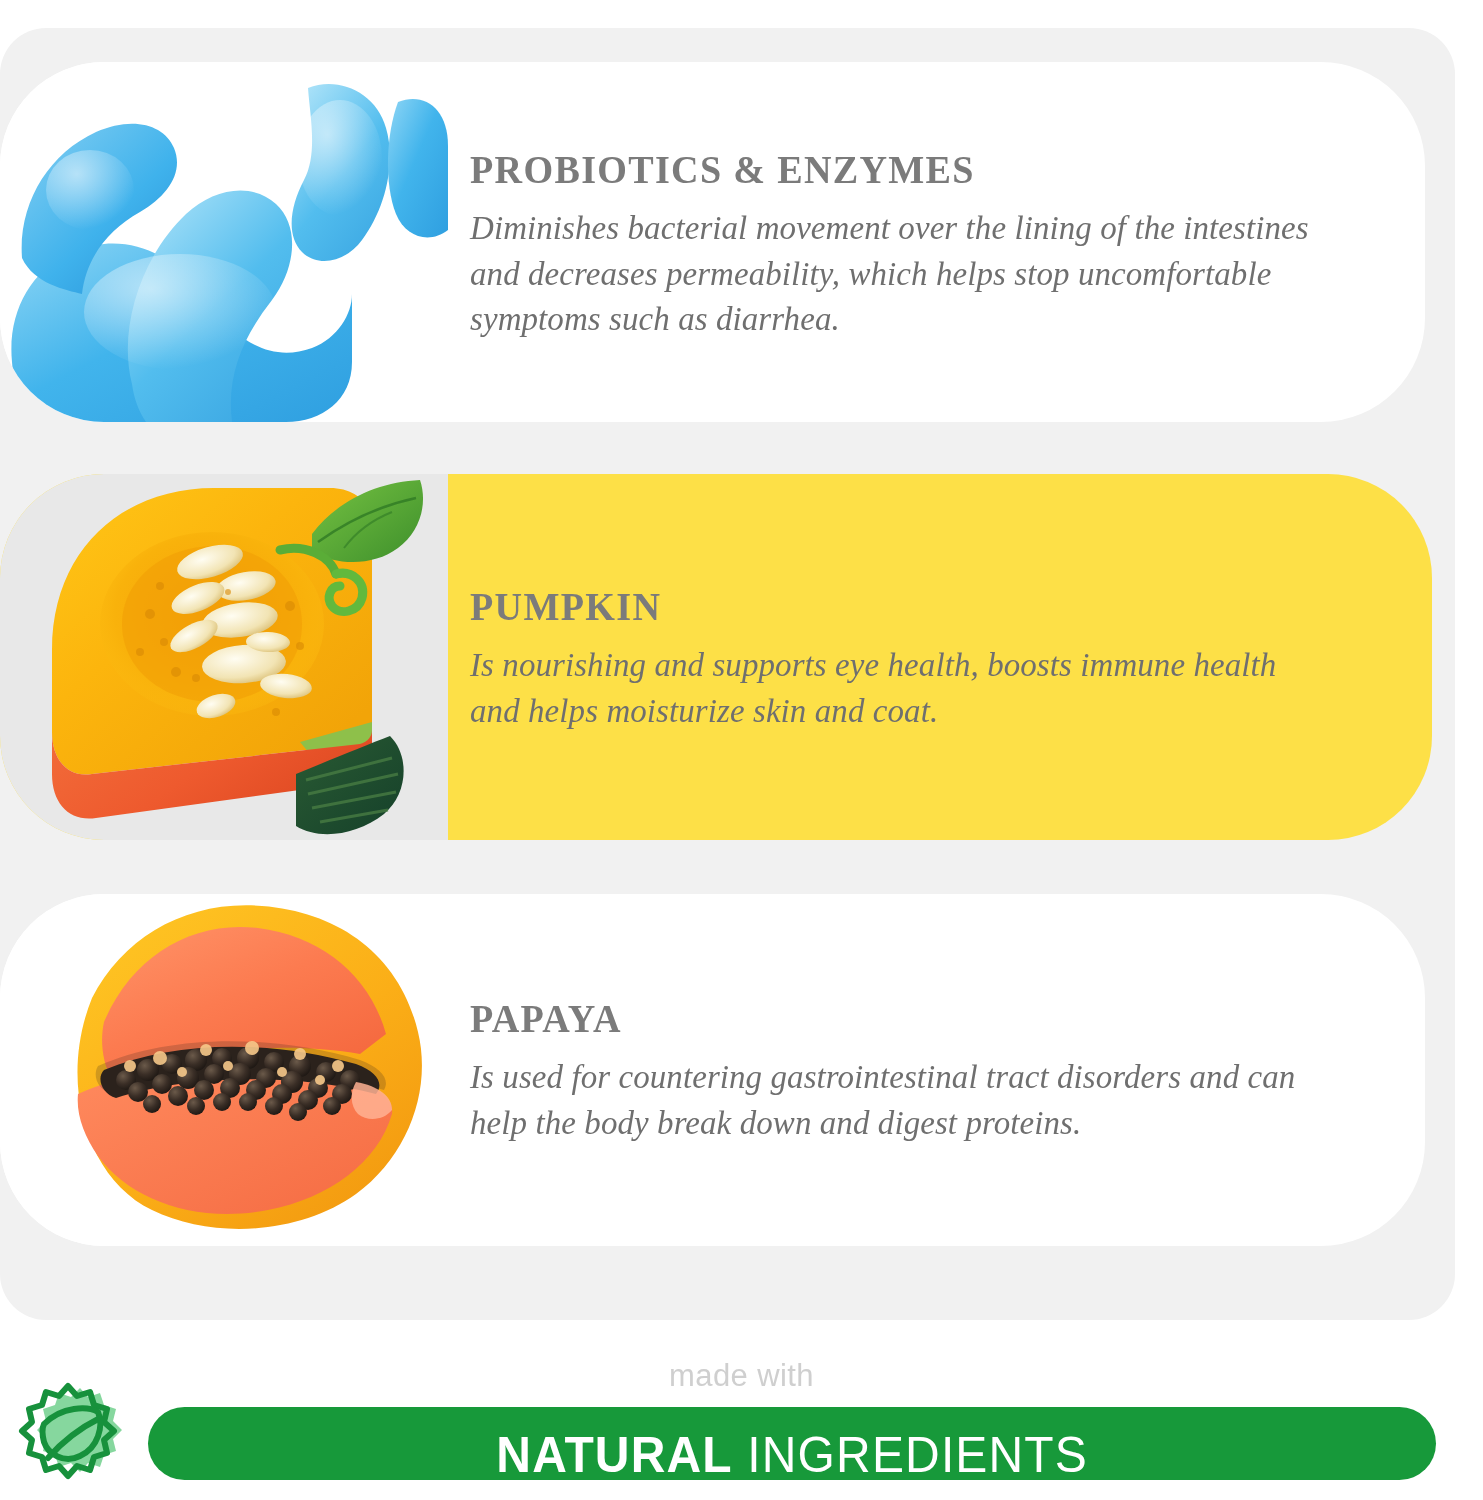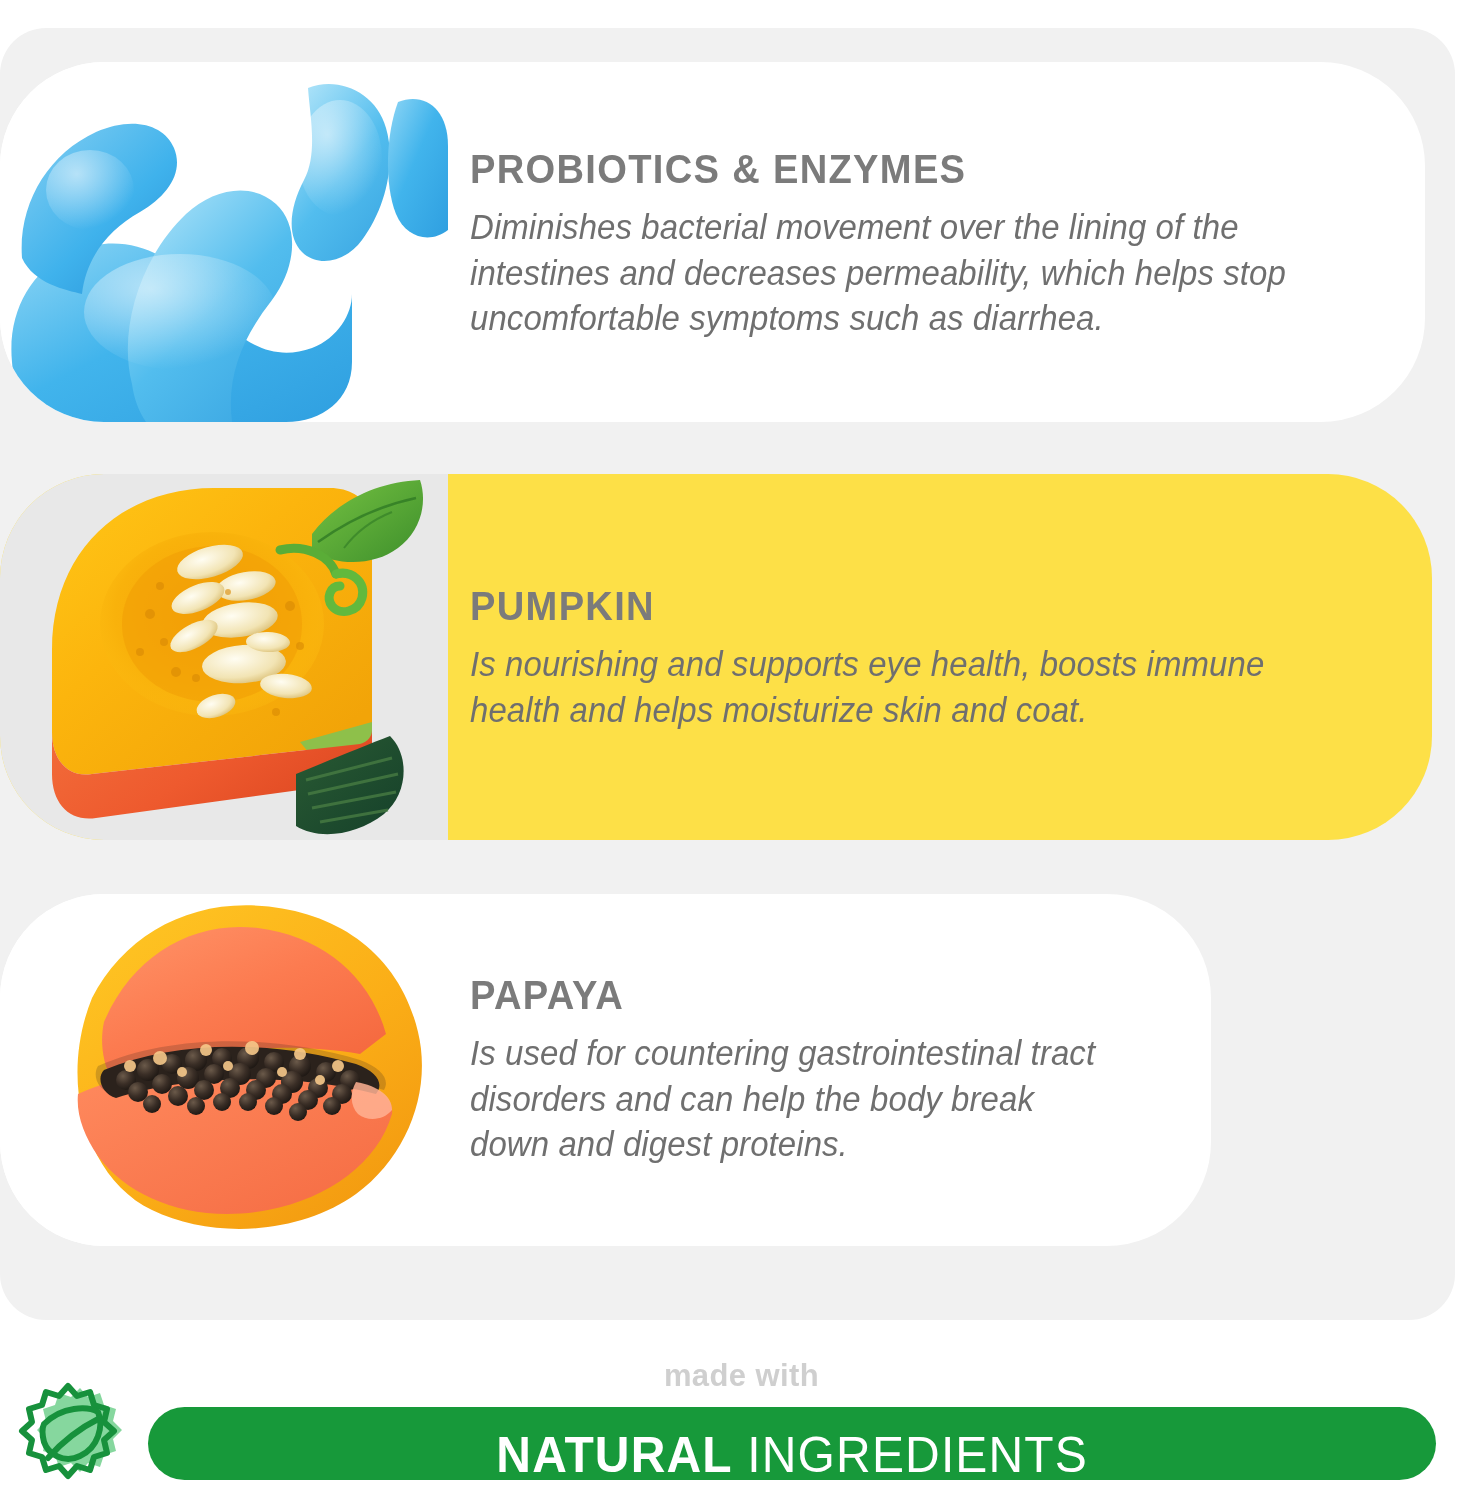--- a/index.html
+++ b/index.html
@@ -30,24 +30,25 @@
     border-radius: 46px;
   }
 
   
   .card {
     position: absolute;
     display: flex;
     align-items: stretch;
     border-radius: 104px;
     overflow: hidden;
+    font-family: Liberation Serif, serif;
   }
   .card-1 { left: 0px;  top: 34px;   width: 1425px; height: 360px; background:#ffffff; }
   .card-2 { left: 0px;  top: 446px;  width: 1432px; height: 366px; background:#fde047; }
-  .card-3 { left: 0px;  top: 866px;  width: 1211px; height: 352px; background:#ffffff; }
+  .card-3 { left: 0px;  top: 866px;  width: 1425px; height: 352px; background:#ffffff; }
 
   
   .card-media {
     position: relative;
     flex: 0 0 448px;
     width: 448px;
     overflow: visible;
   }
 
   .media-canvas {
@@ -93,21 +94,21 @@
   }
 
   
   .made-with {
     position: absolute;
     left: 0;
     top: 1358px;
     width: 1483px;
     text-align: center;
     font-size: 31px;
-    font-weight: 700;
+    font-weight: 400;
     color: #cfcfcf;
     letter-spacing: 0.4px;
   }
 
   .badge {
     position: absolute;
     left: 14px;
     top: 1378px;
     width: 122px;
     height: 122px;

